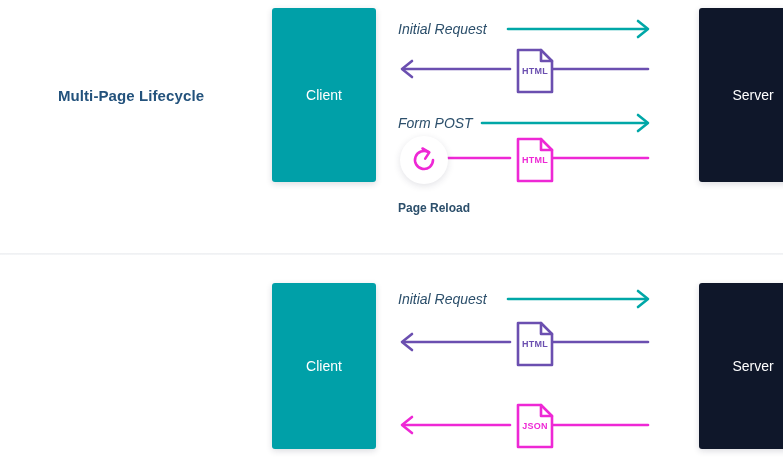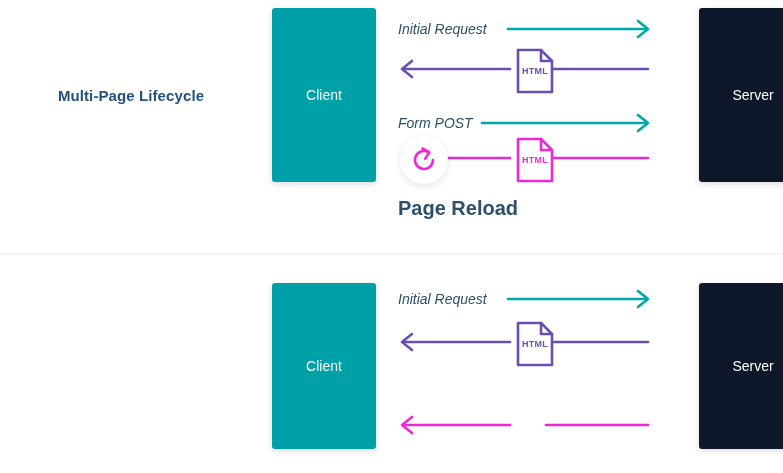--- a/index.html
+++ b/index.html
@@ -136,21 +136,21 @@
     background: #ffffff;
     box-shadow: 0 2px 7px rgba(40,40,70,.13);
     display: flex;
     align-items: center;
     justify-content: center;
   }
   #reload-caption {
     position: absolute;
     left: 398px;
     top: 198px;
-    font-size: 20px;
+    font-size: 12px;
     font-weight: bold;
     color: #2c4f6b;
     white-space: nowrap;
     line-height: 20px;
   }
 </style>
 </head>
 <body>
 
 <div class="diagram">
@@ -264,14 +264,21 @@
 
 
   <div class="flow" id="flow-json-response-spa">
     <svg class="flow-svg" width="254" height="26" viewBox="0 0 254 26">
       <line x1="6" y1="13" x2="112" y2="13" stroke="#ee28d5" stroke-width="2.6" stroke-linecap="round"></line>
       <line x1="148" y1="13" x2="250" y2="13" stroke="#ee28d5" stroke-width="2.6" stroke-linecap="round"></line>
       <polyline points="14,5 4,13 14,21" fill="none" stroke="#ee28d5" stroke-width="2.6" stroke-linecap="round" stroke-linejoin="round"></polyline>
     </svg>
   </div>
 
+  <div class="file-badge" id="file-json-spa">
+    <svg width="42" height="48" viewBox="0 0 42 48">
+      <path d="M4 3 H27 L38 14 V45 H4 Z" fill="#ffffff" stroke="#ee28d5" stroke-width="2.6" stroke-linejoin="round" stroke-linecap="round"></path>
+      <path d="M27 3 V14 H38" fill="none" stroke="#ee28d5" stroke-width="2.6" stroke-linejoin="round" stroke-linecap="round"></path>
+      <text class="file-text" x="21" y="27" text-anchor="middle" fill="#ee28d5">JSON</text>
+    </svg>
+  </div>
 
 </div>
 
 </body></html>

